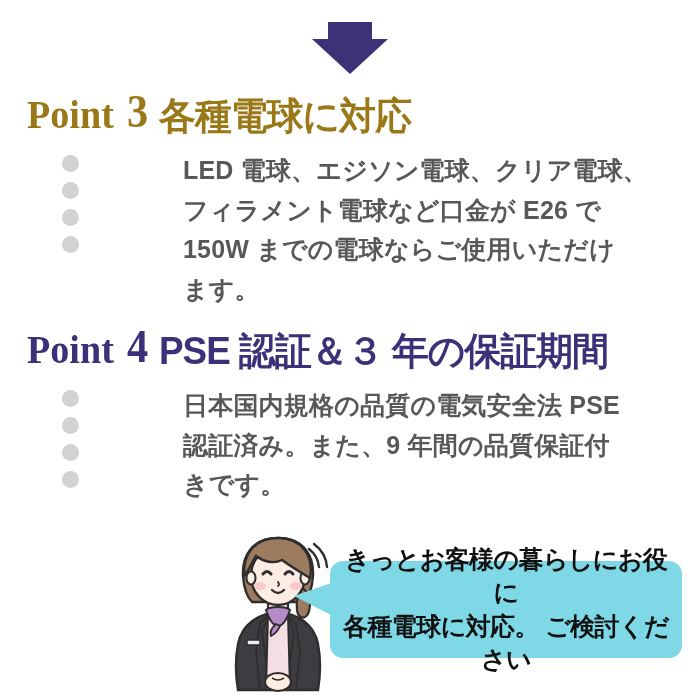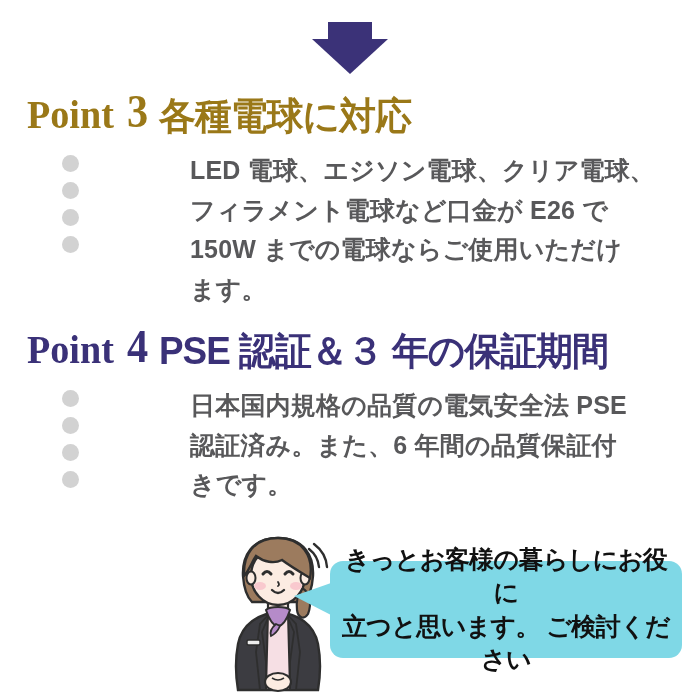--- a/index.html
+++ b/index.html
@@ -104,21 +104,21 @@
     flex-direction: column;
     gap: 10px;
   }
   .dot {
     width: 17px;
     height: 17px;
     border-radius: 50%;
     background: #D2D2D2;
   }
   .body-text {
-    margin: 7px;
+    margin: 0;
     padding-left: 183px;
     padding-right: 10px;
     font-family: "Liberation Sans", "DejaVu Sans", sans-serif;
     font-weight: bold;
     font-size: 25px;
     line-height: 1.58;
     color: #58585A;
     letter-spacing: 0.2px;
     white-space: pre-line;
   }
@@ -208,21 +208,21 @@
     <span class="point-title navy">PSE 認証＆３ 年の保証期間</span>
   </div>
   <div class="point-body">
     <div class="dot-column">
       <span class="dot"></span>
       <span class="dot"></span>
       <span class="dot"></span>
       <span class="dot"></span>
     </div>
     <p class="body-text">日本国内規格の品質の電気安全法 PSE
-認証済み。また、6 年間の品質保証付
+認証済み。また、9 年間の品質保証付
 きです。</p>
   </div>
 </section>
 
 <div id="bottom-section">
 
   <div id="operator-figure">
     <svg viewBox="0 0 120 168" width="120" height="168" xmlns="http://www.w3.org/2000/svg">
 
       <g stroke="#2E2E2E" stroke-width="2.4" fill="none" stroke-linecap="round">
@@ -266,16 +266,16 @@
       <ellipse cx="78" cy="54" rx="6" ry="4" fill="#F9C9CE"></ellipse>
 
       <path d="M60 50 q2 3 0 4" stroke="#2E2E2E" stroke-width="1.8" fill="none" stroke-linecap="round"></path>
       <path d="M54 58 q6 6 12 0" stroke="#2E2E2E" stroke-width="2.4" fill="none" stroke-linecap="round"></path>
     </svg>
   </div>
 
   <div id="speech-bubble">
     <span class="bubble-tail"></span>
     <p class="bubble-text">きっとお客様の暮らしにお役に
-立つと思います。 ご検討ください</p>
+各種電球に対応。 ご検討ください</p>
   </div>
 
 </div>
 
 </body></html>

